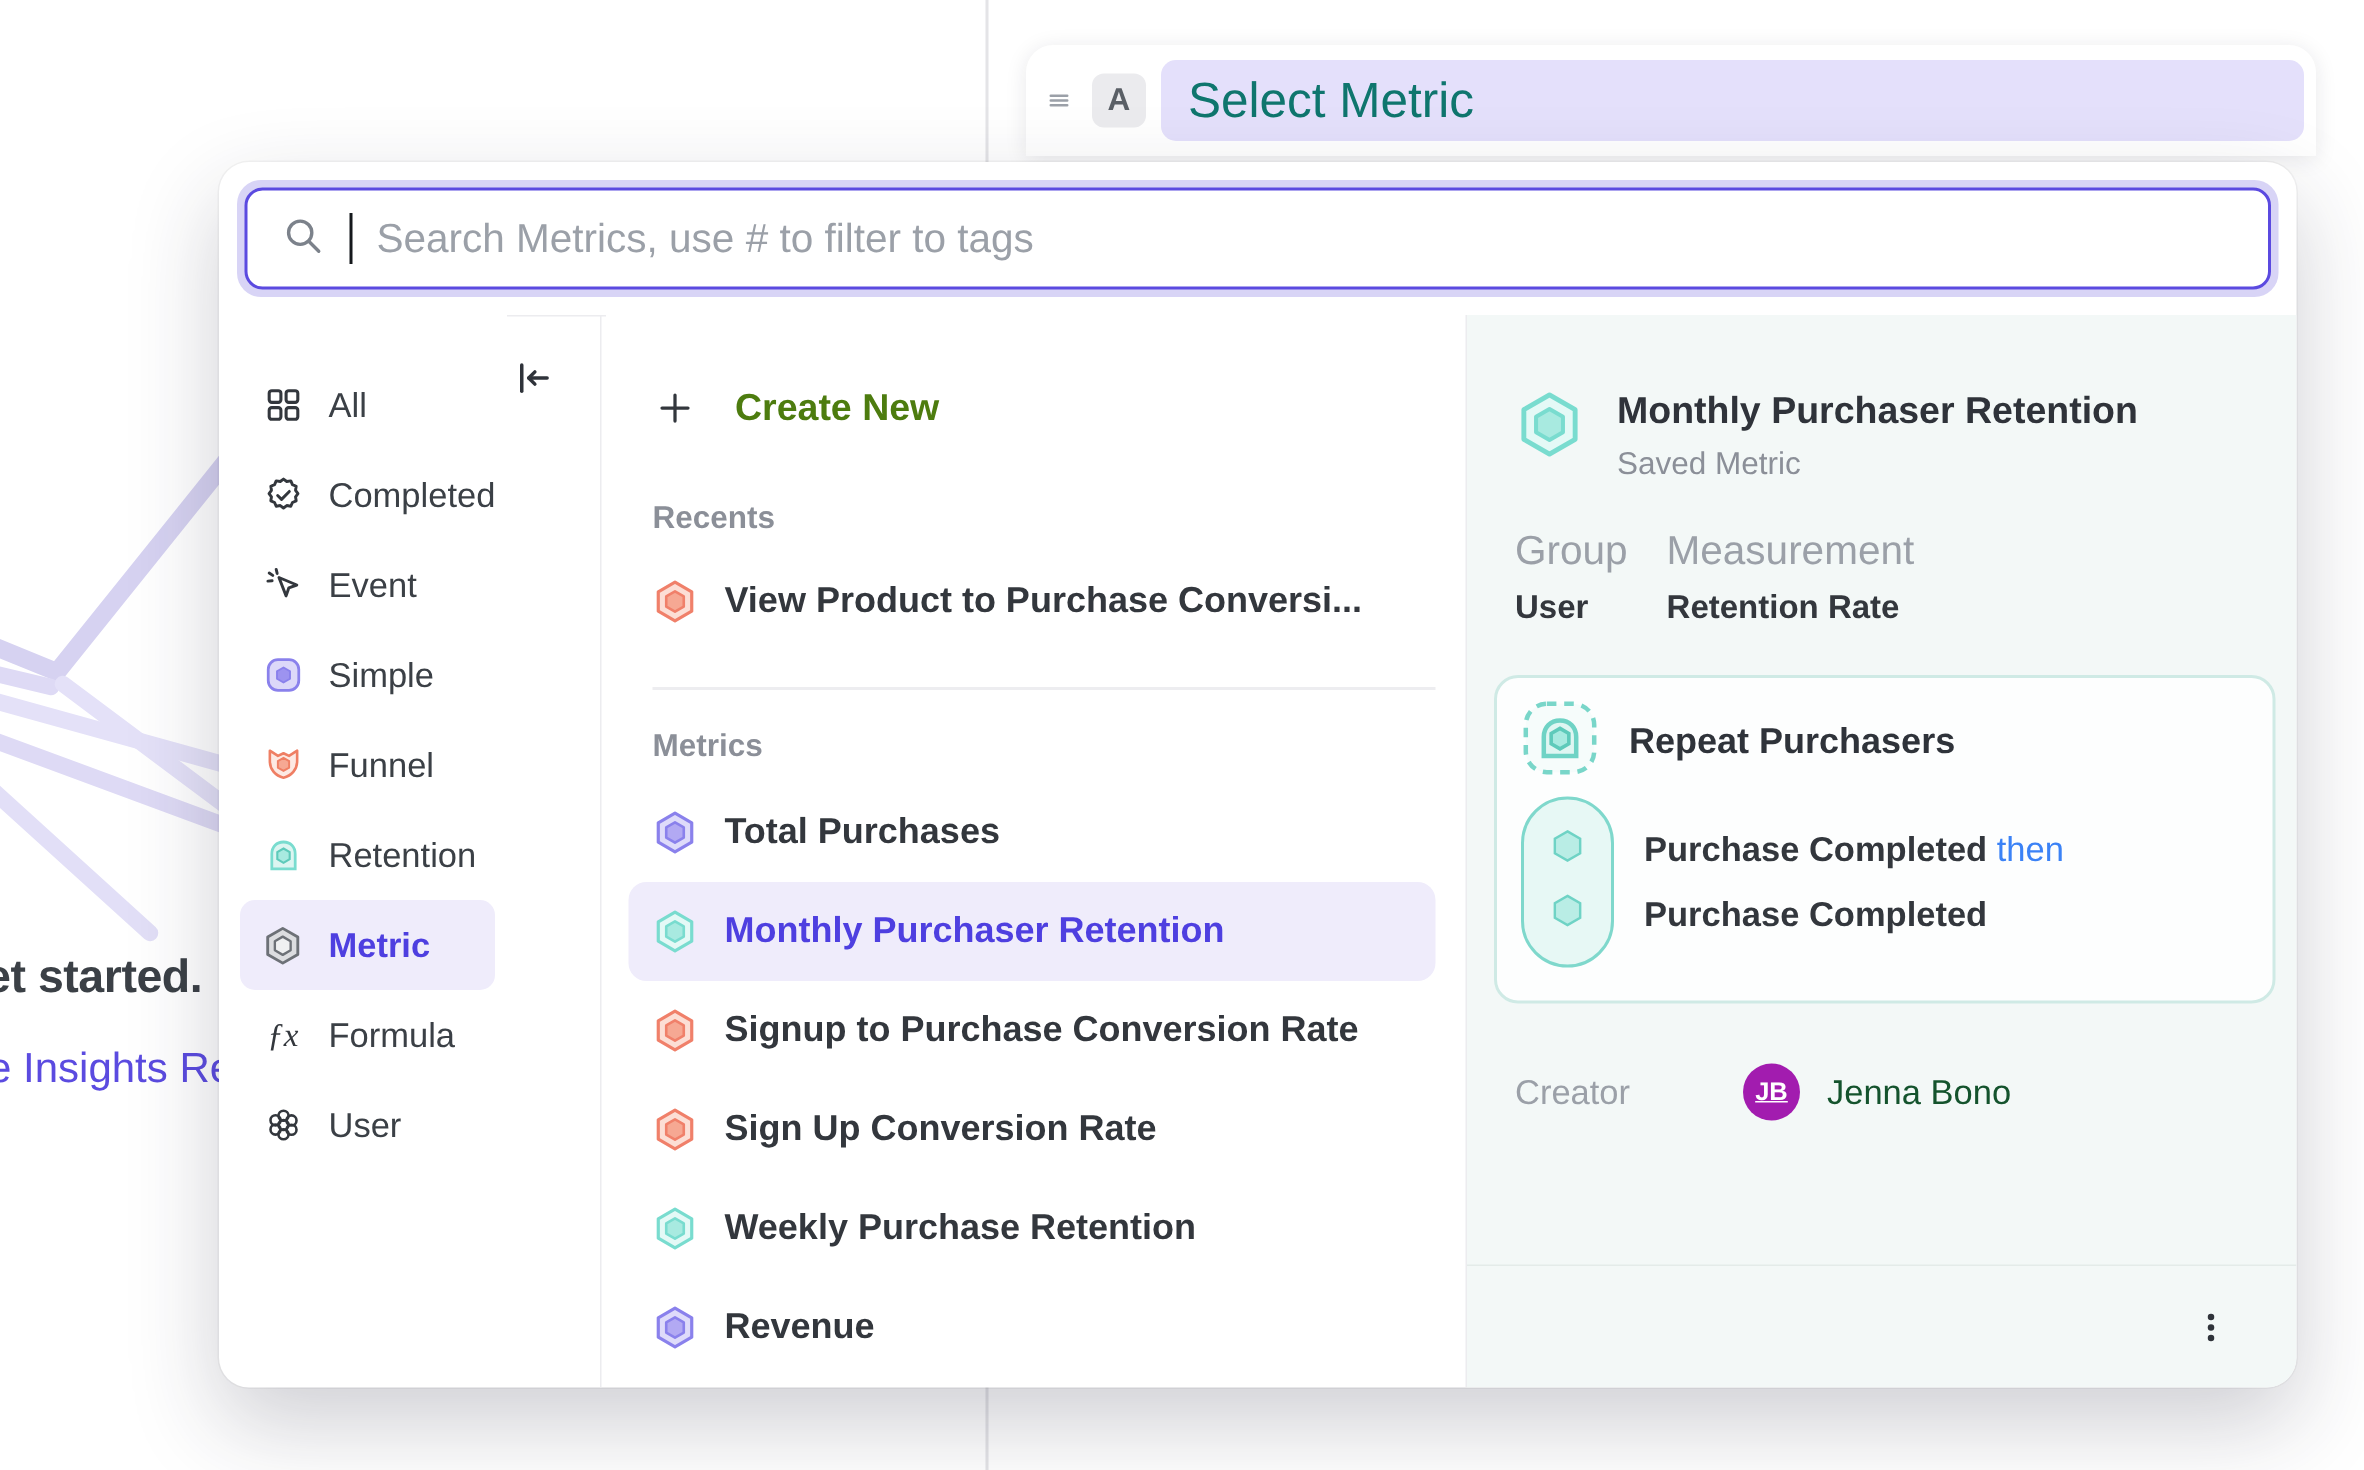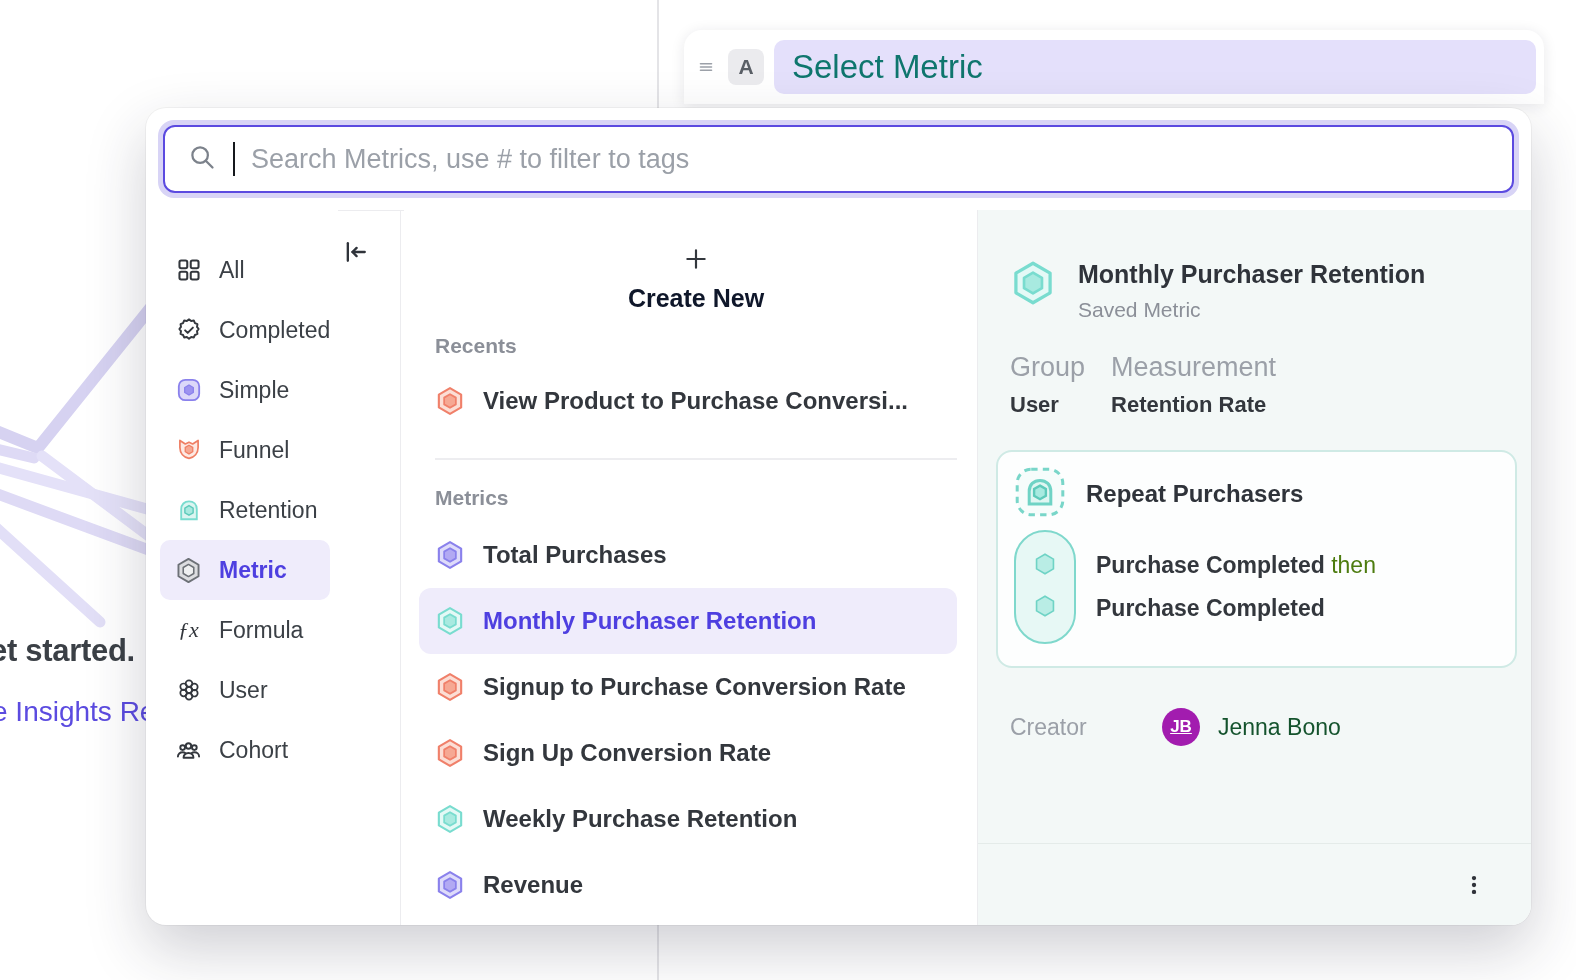--- a/index.html
+++ b/index.html
@@ -43,22 +43,22 @@
             font-size:23px;font-weight:500;color:#3b4046;cursor:pointer;}
   .side-row.selected{background:#efecfb;color:#4e3fe0;font-weight:700;}
   .side-icon{width:27px;height:27px;display:flex;align-items:center;justify-content:center;flex:none;}
   .side-footer{height:81px;border-top:1px solid #ececef;display:flex;align-items:center;
                justify-content:flex-end;padding-right:30px;}
   .icon-btn{background:none;border:none;padding:4px;cursor:pointer;display:flex;align-items:center;}
 
   
   .list-col{width:578px;border-left:1px solid #ececef;border-right:1px solid #ececef;
             padding:34px 20px 0 34px;box-sizing:border-box;overflow:hidden;}
-  .create-row{height:56px;display:flex;align-items:center;gap:10px;font-size:25px;font-weight:700;
-              color:#0f172a;cursor:pointer;flex-direction:column;}
+  .create-row{height:56px;display:flex;align-items:center;gap:25px;font-size:25px;font-weight:700;
+              color:#4d7c0f;cursor:pointer;}
   .section-title{margin-top:34px;font-size:21px;font-weight:700;color:#8b8f98;}
   .section-title.metrics{margin-top:26px;}
   .list-items{margin-top:10px;}
   .list-items.metrics{margin-top:12px;}
   .list-row{height:66px;display:flex;align-items:center;gap:18px;font-size:24px;font-weight:700;
             color:#33373d;border-radius:12px;padding:0 14px 0 16px;margin-left:-16px;cursor:pointer;}
   .list-row.selected{background:#efecfb;color:#4e3fe0;}
   .list-icon{width:30px;height:30px;display:flex;align-items:center;justify-content:center;flex:none;}
   .list-divider{height:2px;background:#ededf0;margin-top:24px;}
 
@@ -75,21 +75,21 @@
 
   .def-card{margin-top:32px;background:#fdfefe;border:2px solid #cfeae5;border-radius:16px;
             padding:14px 16px 22px;box-sizing:border-box;}
   .def-head{display:flex;align-items:center;gap:20px;}
   .def-title{font-size:24px;font-weight:700;color:#2f333a;}
   .def-body{margin-top:8px;display:flex;gap:20px;align-items:center;}
   .capsule{width:62px;height:114px;border:2px solid #7fd8cc;border-radius:34px;background:#e7f8f5;
            display:flex;flex-direction:column;align-items:center;justify-content:center;gap:12px;box-sizing:border-box;}
   .def-line{font-size:23px;font-weight:700;color:#33373d;}
   .def-line + .def-line{margin-top:16px;}
-  .def-connector{color:#4d7c0f;font-weight:500;}
+  .def-connector{color:#3b82f6;font-weight:500;}
 
   .creator-row{margin:40px 0 0 14px;display:flex;align-items:center;}
   .creator-label{font-size:23px;color:#9ba0a8;width:152px;}
   .avatar{width:38px;height:38px;border-radius:50%;color:#fff;font-size:17px;font-weight:700;
           display:flex;align-items:center;justify-content:center;flex:none;}
   .creator-name{margin-left:18px;font-size:23px;font-weight:500;color:#14532d;}
 
   .detail-footer{height:81px;border-top:1px solid #e4ebe9;display:flex;align-items:center;
                  justify-content:flex-end;padding-right:40px;}
 
@@ -160,20 +160,31 @@
               <span class="side-icon">
                 <svg width="26" height="26" viewBox="0 0 24 24" fill="none" stroke="#33373d" stroke-width="1.8" stroke-linecap="round" stroke-linejoin="round">
    <path d="M12 2.2l2 1.5 2.5-.4 1 2.3 2.3 1-.4 2.5 1.5 2-1.5 2 .4 2.5-2.3 1-1 2.3-2.5-.4-2 1.5-2-1.5-2.5.4-1-2.3-2.3-1 .4-2.5-1.5-2 1.5-2-.4-2.5 2.3-1 1-2.3 2.5.4z"></path>
    <path d="M8.4 12.3l2.4 2.4 4.8-4.9"></path>
                 </svg>
               </span>
     <span>Completed</span>
             </div>
             <div class="side-row">
               <span class="side-icon">
+                <svg width="26" height="26" viewBox="0 0 24 24" fill="none" stroke="#33373d" stroke-width="1.8" stroke-linecap="round" stroke-linejoin="round">
+   <path d="M9.2 7.4l11 4.6-4.9 1.7-1.7 5-4.4-11.3z"></path>
+   <path d="M3.2 4.6l2.2 1.5"></path>
+                  <path d="M7.5 2.4l.6 2.5"></path>
+                  <path d="M2.4 9.6l2.6-.2"></path>
+                </svg>
+              </span>
+    <span>Event</span>
+            </div>
+            <div class="side-row">
+              <span class="side-icon">
                 <svg width="26" height="26" viewBox="0 0 24 24">
    <rect x="2.6" y="2.6" width="18.8" height="18.8" rx="6" fill="#dcd8f9" stroke="#8a81ec" stroke-width="1.7"></rect>
    <polygon points="12,7.4 15.9836,9.7 15.9836,14.3 12,16.6 8.0164,14.3 8.0164,9.7" fill="#9d93f0" stroke="#8a81ec" stroke-width="1.2"></polygon>
                 </svg>
               </span>
     <span>Simple</span>
             </div>
             <div class="side-row">
               <span class="side-icon">
                 <svg width="26" height="26" viewBox="0 0 24 24">
@@ -213,33 +224,20 @@
                   <circle cx="12.0" cy="6.3" r="3.1"></circle>
                   <circle cx="7.1" cy="9.1" r="3.1"></circle>
                   <circle cx="7.1" cy="14.8" r="3.1"></circle>
                   <circle cx="12.0" cy="17.7" r="3.1"></circle>
                   <circle cx="16.9" cy="14.9" r="3.1"></circle>
                   <circle cx="16.9" cy="9.2" r="3.1"></circle>
                   <circle cx="12" cy="12" r="3.1"></circle>
                 </svg>
               </span>
     <span>User</span>
-            </div>
-            <div class="side-row">
-              <span class="side-icon">
-                <svg width="27" height="27" viewBox="0 0 24 24" fill="none" stroke="#33373d" stroke-width="1.7" stroke-linecap="round" stroke-linejoin="round">
-   <circle cx="6.8" cy="9.4" r="2.1"></circle>
-                  <circle cx="17.2" cy="9.4" r="2.1"></circle>
-                  <circle cx="12" cy="8" r="2.4"></circle>
-   <path d="M2.6 17.4c0-2.3 1.8-3.8 4.2-3.8 1 0 1.9.3 2.6.8"></path>
-   <path d="M14.6 14.4c.7-.5 1.6-.8 2.6-.8 2.4 0 4.2 1.5 4.2 3.8"></path>
-   <path d="M7.6 18.4c0-2.6 2-4.2 4.4-4.2s4.4 1.6 4.4 4.2z"></path>
-                </svg>
-              </span>
-    <span>Cohort</span>
             </div>
           </div>
         <div class="side-footer">
           <button class="icon-btn">
             <svg width="28" height="28" viewBox="0 0 24 24" fill="none" stroke="#2f333a" stroke-width="2" stroke-linecap="round" stroke-linejoin="round">
               <path d="M5 4.5v15"></path>
                 <path d="M19.5 12H9"></path>
                 <path d="M12.5 8.5L9 12l3.5 3.5"></path>
             </svg>
           </button>

